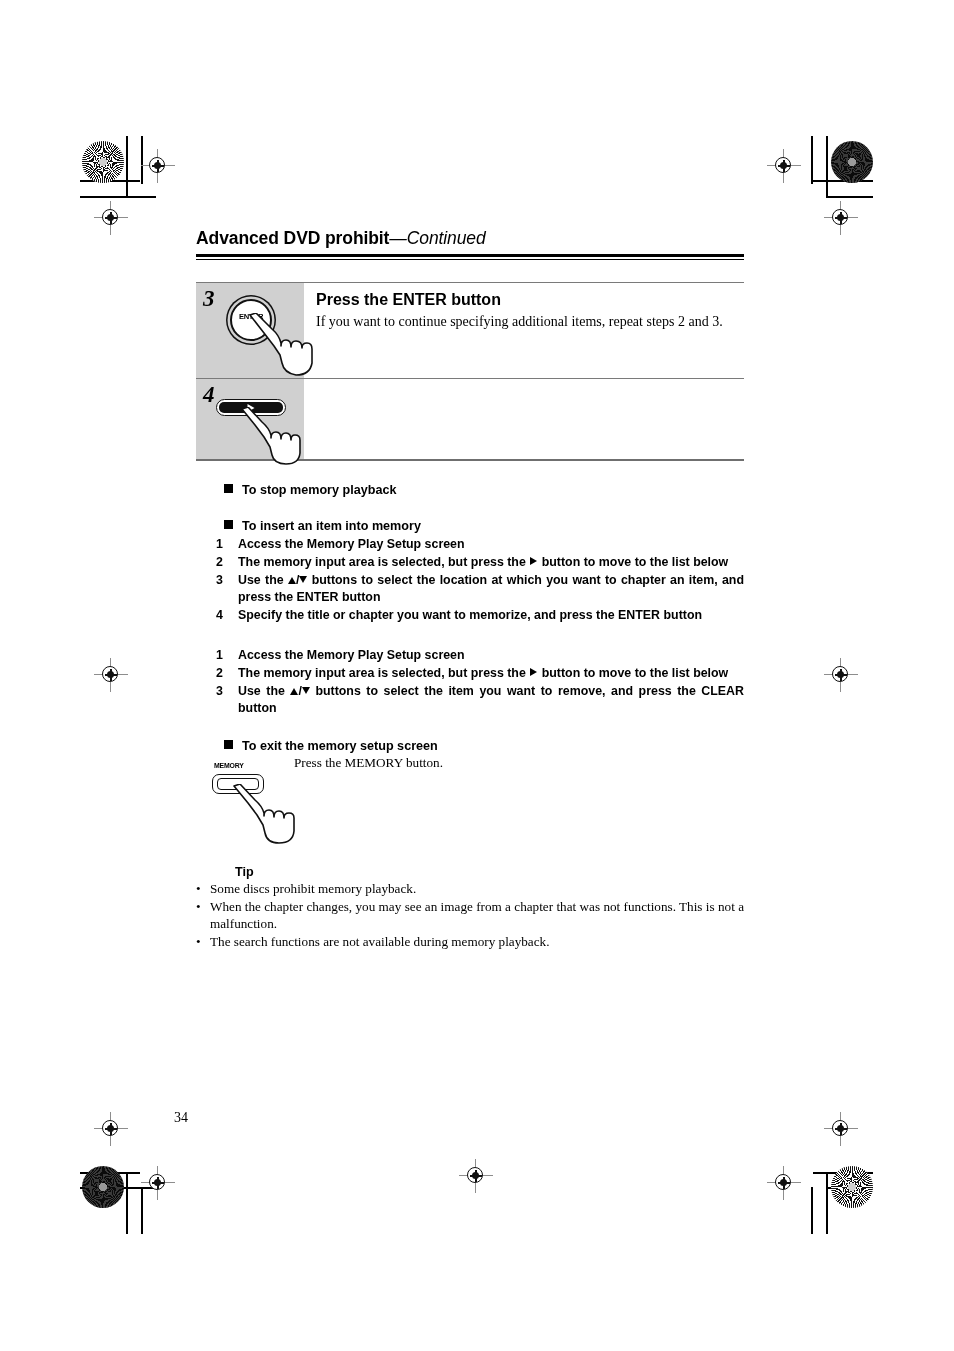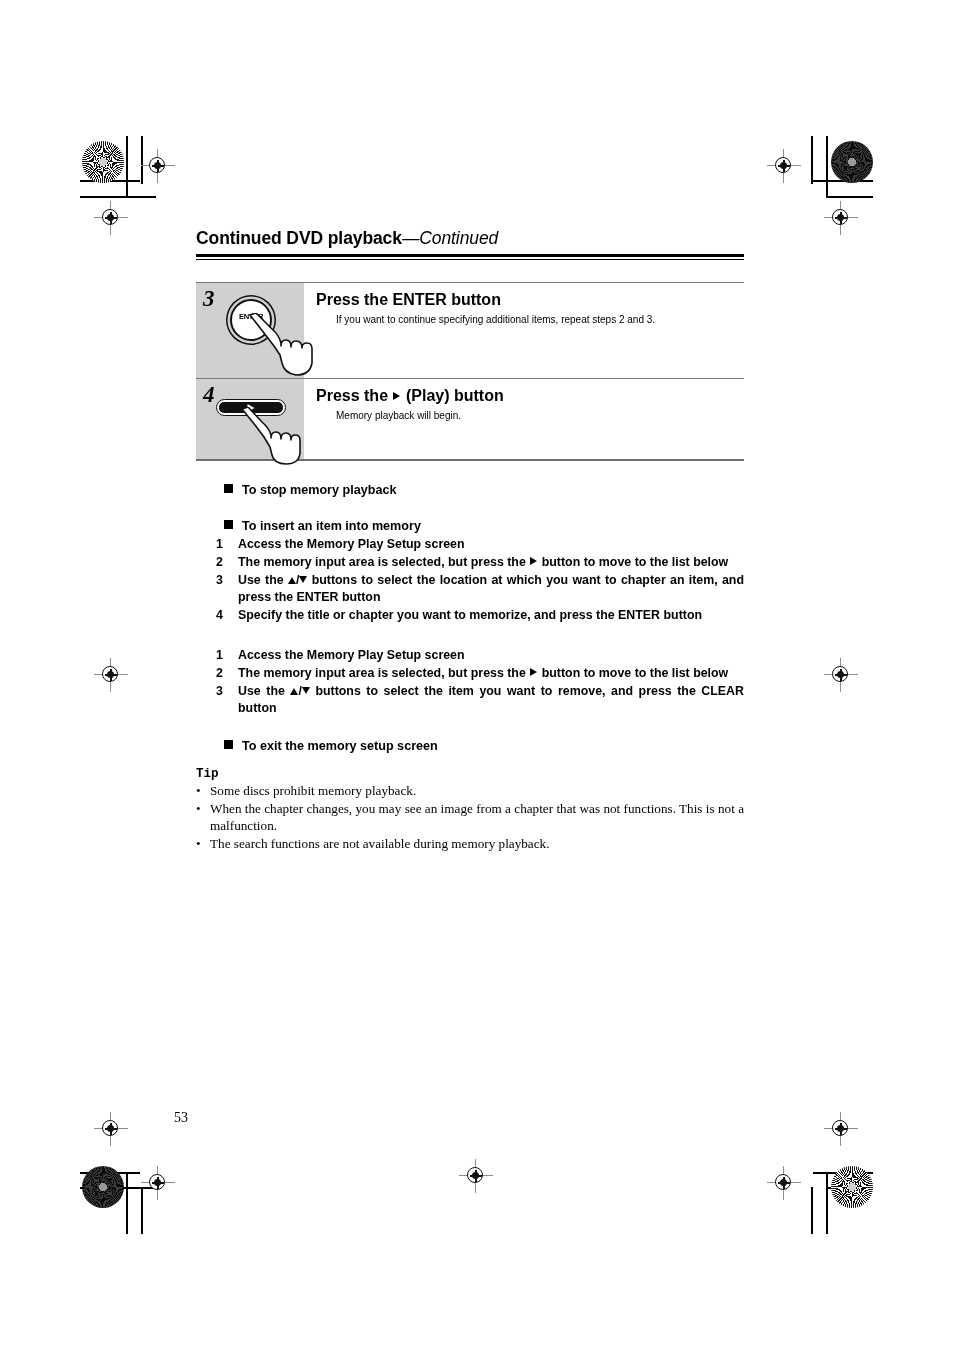--- a/index.html
+++ b/index.html
@@ -134,25 +134,24 @@
     flex: 1 1 auto;
     padding: 7px 0 6px 12px;
   }
   .step-title {
     font-family: "Liberation Sans", sans-serif;
     font-weight: bold;
     font-size: 16px;
     line-height: 1.25;
   }
   .step-desc {
-    font-family: Liberation Sans, sans-serif;
-    font-size: 10px;
+    font-family: Liberation Serif, serif;
+    font-size: 14px;
     line-height: 1.3;
     margin-top: 3px;
-    margin-left: 20px;
   }
   .steps-bottom {
     height: 2px;
     background: #6f6f6f;
   }
 
   
   .enter-knob {
     position: absolute;
     left: 34px; top: 16px;
@@ -281,23 +280,24 @@
   .mem-text {
     position: absolute;
     left: 98px; top: 0;
     font-family: "Liberation Serif", serif;
     font-size: 13.2px;
   }
 
   
   .tip { margin-top: 14px; }
   .tip-head {
-    font-family: Liberation Mono, monospace;
+    font-family: Liberation Sans, sans-serif;
     font-weight: bold;
     font-size: 12.6px;
+    margin-left: 39px;
   }
   .tip-list {
     font-family: "Liberation Serif", serif;
     font-size: 13.2px;
     line-height: 1.33;
     margin-top: 1px;
   }
   .tip-list .li {
     display: flex;
     text-align: justify;
@@ -469,21 +469,21 @@
       <div class="vbar"></div>
     <div class="ring"></div>
       <div class="dot"></div>
     <div class="hin"></div>
       <div class="vin"></div>
   </div>
 
   <div class="content">
 
     <div class="page-header">
-      <span>Continued DVD playback</span><span class="cont">—Continued</span>
+      <span>Advanced DVD prohibit</span><span class="cont">—Continued</span>
     </div>
     <div class="rule-thick"></div>
     <div class="rule-thin"></div>
 
     <div class="steps">
 
       <div class="step-row r3">
         <div class="step-figure">
           <div class="step-num">3</div>
           <div class="enter-knob">
@@ -504,26 +504,20 @@
           <div class="step-num">4</div>
           <div class="play-key">
             <div class="inner">
                 <div class="tri"></div>
               </div>
           </div>
           <svg class="hand" width="70" height="58" viewBox="0 0 70 58" style="left:40px; top:28px;">
             <path d="M6 2 L19 18 L28 30 L34 40 L36 48 Q38 57 50 57 Q63 57 64 46 L64 33 Q64 28 59 28 Q55 28 55 33 Q55 26 50 26 Q45 26 45 32 Q45 25 40 25 Q35 25 35 31 L35 28 Q33 21 26 15 L12 0 Z" fill="#ffffff" stroke="#111111" stroke-width="1.6" stroke-linejoin="round"></path>
           </svg>
         </div>
-        <div class="step-body">
-          <div class="step-title">
-            <span>Press the </span><span class="tri-in"></span><span> (Play) button</span>
-          </div>
-          <div class="step-desc">Memory playback will begin.</div>
-        </div>
       </div>
 
     </div>
     <div class="steps-bottom"></div>
 
     <div class="section">
       <div class="sec-head">
         <span class="sq"></span>
         <span>To stop memory playback</span>
       </div>
@@ -569,20 +563,30 @@
           <span class="t"><span>Use the </span><span class="tri-up"></span>/<span class="tri-dn"></span><span> buttons to select the item you want to remove, and press the CLEAR button</span></span>
         </div>
       </div>
     </div>
 
     <div class="section">
       <div class="sec-head">
         <span class="sq"></span>
         <span>To exit the memory setup screen</span>
       </div>
+      <div class="mem-block">
+        <div class="mem-label">MEMORY</div>
+        <div class="mem-key">
+          <div class="inner"></div>
+        </div>
+        <svg class="hand" width="72" height="62" viewBox="0 0 72 62" style="left:32px; top:29px;">
+          <path d="M6 2 L20 19 L29 31 L35 41 L37 49 Q39 59 51 59 Q65 59 66 47 L66 34 Q66 29 61 29 Q56 29 56 34 Q56 27 51 27 Q46 27 46 33 Q46 26 41 26 Q36 26 36 32 L36 29 Q34 22 27 16 L12 0 Z" fill="#ffffff" stroke="#111111" stroke-width="1.6" stroke-linejoin="round"></path>
+        </svg>
+        <div class="mem-text">Press the MEMORY button.</div>
+      </div>
     </div>
 
     <div class="tip">
       <div class="tip-head">Tip</div>
       <div class="tip-list">
         <div class="li">
           <span class="b">•</span>
           <span class="t">Some discs prohibit memory playback.</span>
         </div>
         <div class="li">
@@ -591,15 +595,15 @@
         </div>
         <div class="li">
           <span class="b">•</span>
           <span class="t">The search functions are not available during memory playback.</span>
         </div>
       </div>
     </div>
 
   </div>
 
-  <div class="page-num">53</div>
+  <div class="page-num">34</div>
 
 </div>
 
 </body></html>

